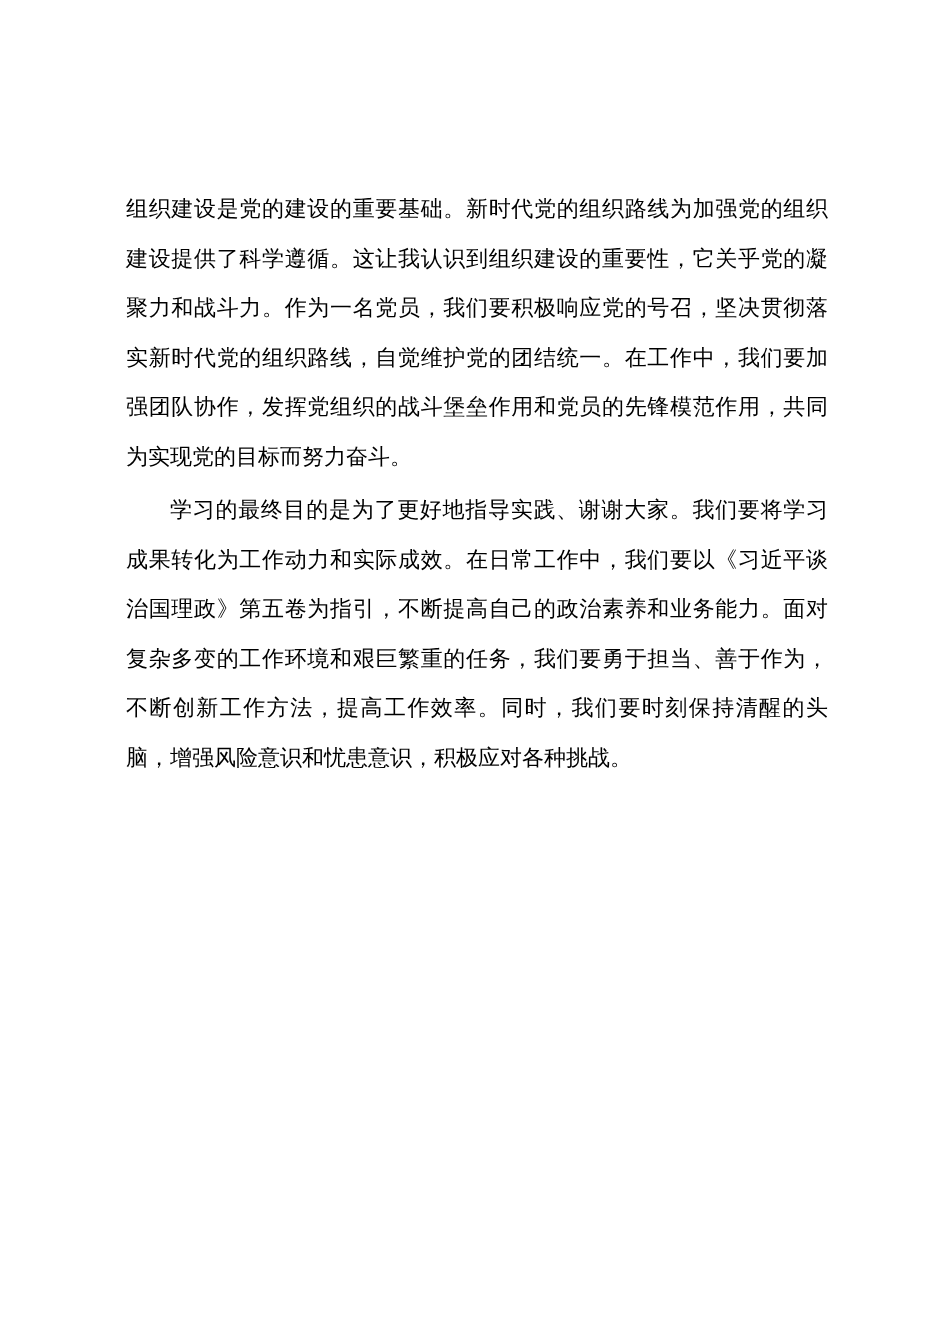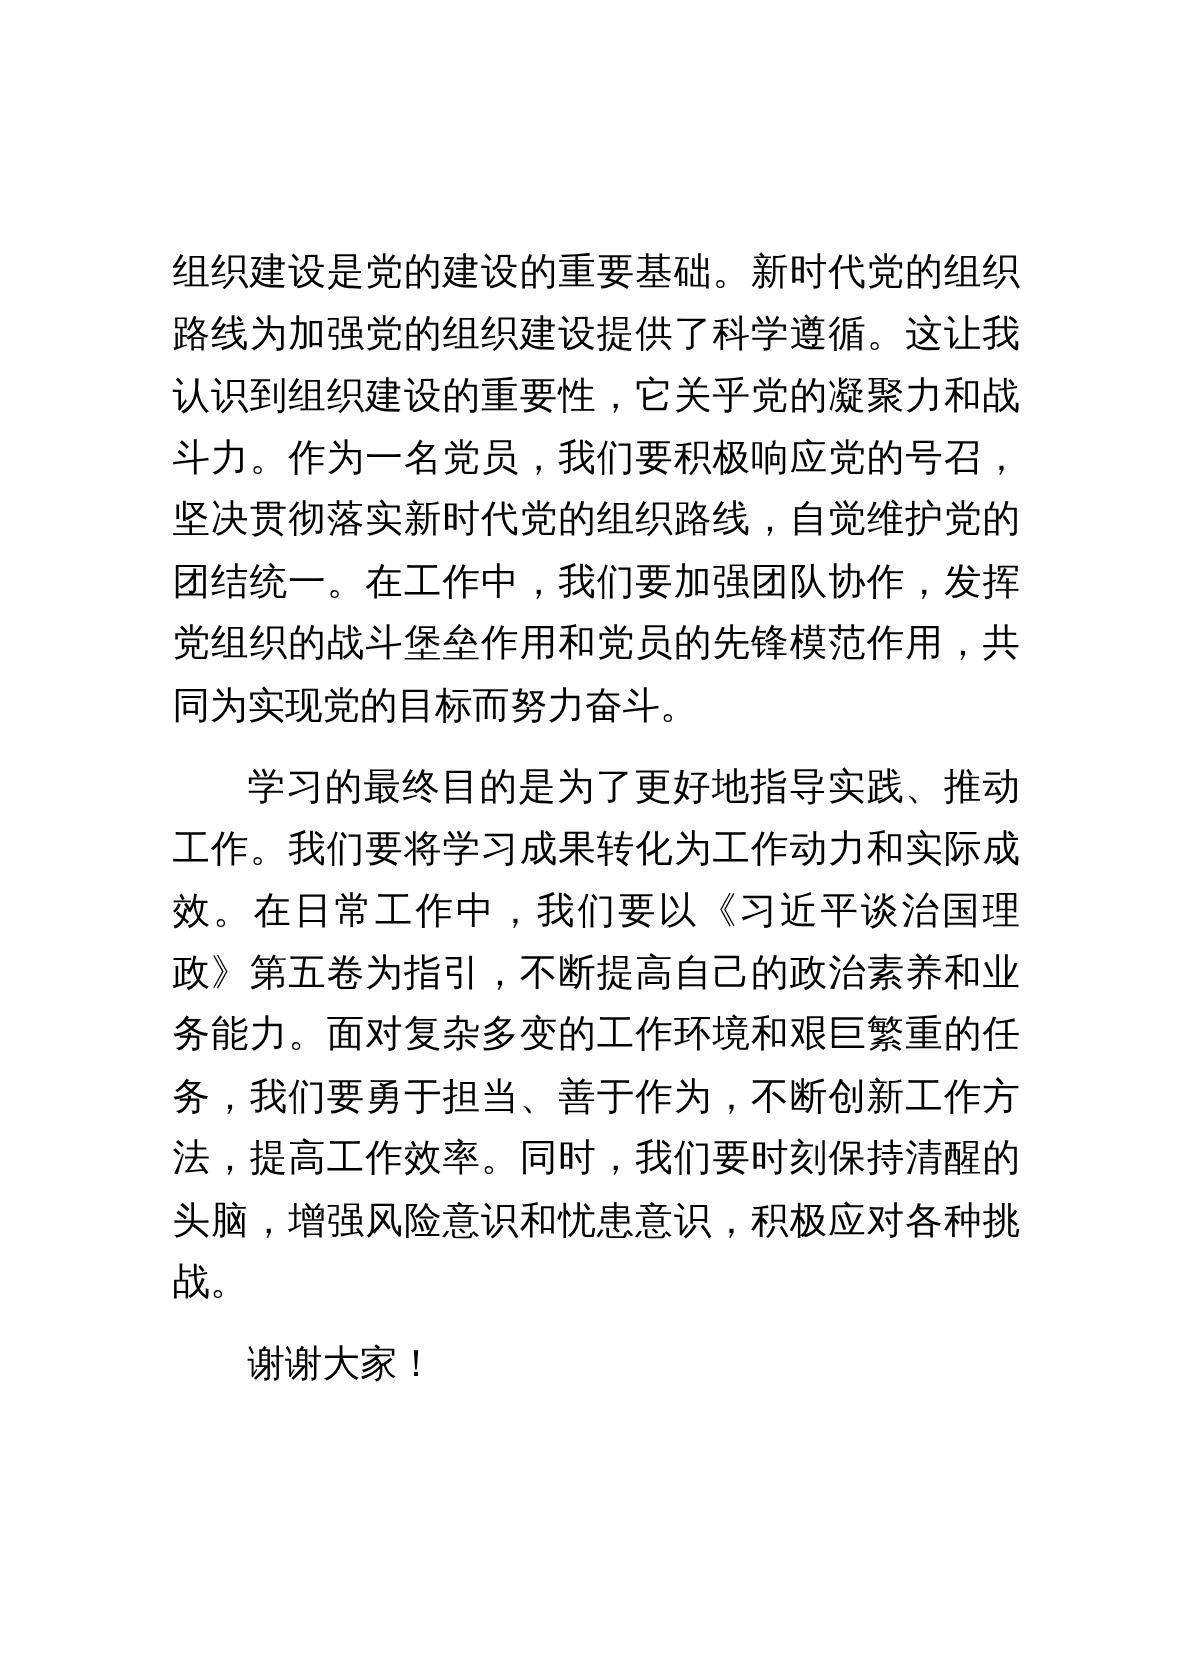--- a/index.html
+++ b/index.html
@@ -16,37 +16,36 @@
     box-sizing: border-box;
     width: 950px;
     height: 1344px;
     background: #ffffff;
     padding: 180px 118px 0 122px;
   }
   .doc-body {
     width: 100%;
   }
   .para {
-    margin: 16px;
+    margin: 4px;
     padding: 0;
-    font-family: Liberation Mono, monospace;
-    font-size: 30px;
+    font-family: Liberation Sans, sans-serif;
+    font-size: 22px;
     line-height: 49.5px;
     font-weight: 400;
     color: #000000;
     text-align: justify;
     text-justify: inter-ideograph;
     letter-spacing: 0;
   }
   .para.indent {
     text-indent: 2em;
   }
 </style>
 </head>
 <body style="background: rgb(255, 255, 255);">
 
 <div class="page" style="background: rgb(255, 255, 255);">
   <main class="doc-body" id="doc-body">
       <p class="para" style="color: rgb(0, 0, 0);">组织建设是党的建设的重要基础。新时代党的组织路线为加强党的组织建设提供了科学遵循。这让我认识到组织建设的重要性，它关乎党的凝聚力和战斗力。作为一名党员，我们要积极响应党的号召，坚决贯彻落实新时代党的组织路线，自觉维护党的团结统一。在工作中，我们要加强团队协作，发挥党组织的战斗堡垒作用和党员的先锋模范作用，共同为实现党的目标而努力奋斗。</p>
-      <p class="para indent" style="color: rgb(0, 0, 0);">学习的最终目的是为了更好地指导实践、推动工作。我们要将学习成果转化为工作动力和实际成效。在日常工作中，我们要以《习近平谈治国理政》第五卷为指引，不断提高自己的政治素养和业务能力。面对复杂多变的工作环境和艰巨繁重的任务，我们要勇于担当、善于作为，不断创新工作方法，提高工作效率。同时，我们要时刻保持清醒的头脑，增强风险意识和忧患意识，积极应对各种挑战。</p>
-      <p class="para indent" style="color: rgb(0, 0, 0);">谢谢大家！</p>
+      <p class="para indent" style="color: rgb(0, 0, 0);">学习的最终目的是为了更好地指导实践、谢谢大家。我们要将学习成果转化为工作动力和实际成效。在日常工作中，我们要以《习近平谈治国理政》第五卷为指引，不断提高自己的政治素养和业务能力。面对复杂多变的工作环境和艰巨繁重的任务，我们要勇于担当、善于作为，不断创新工作方法，提高工作效率。同时，我们要时刻保持清醒的头脑，增强风险意识和忧患意识，积极应对各种挑战。</p>
     </main>
 </div>
 
 </body></html>

